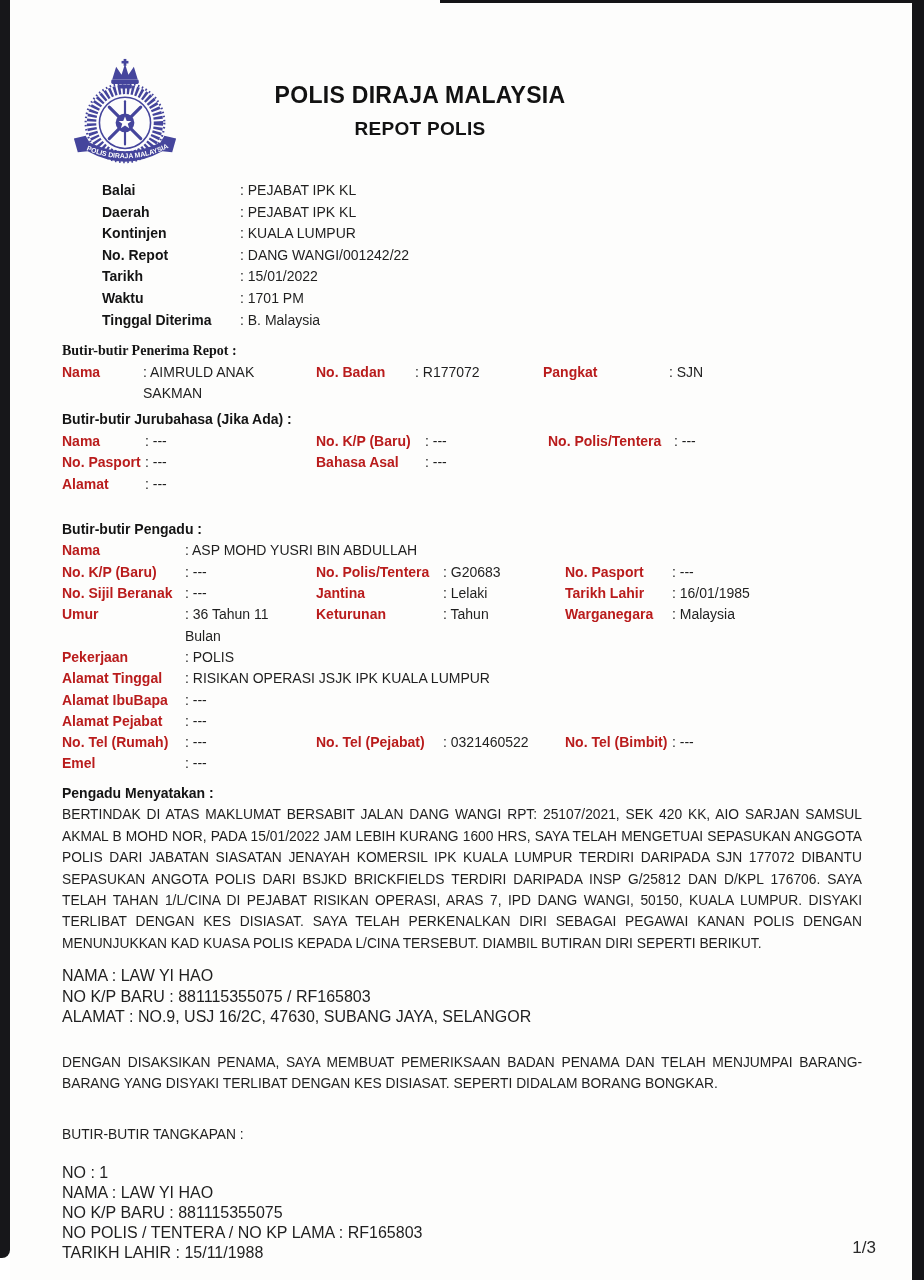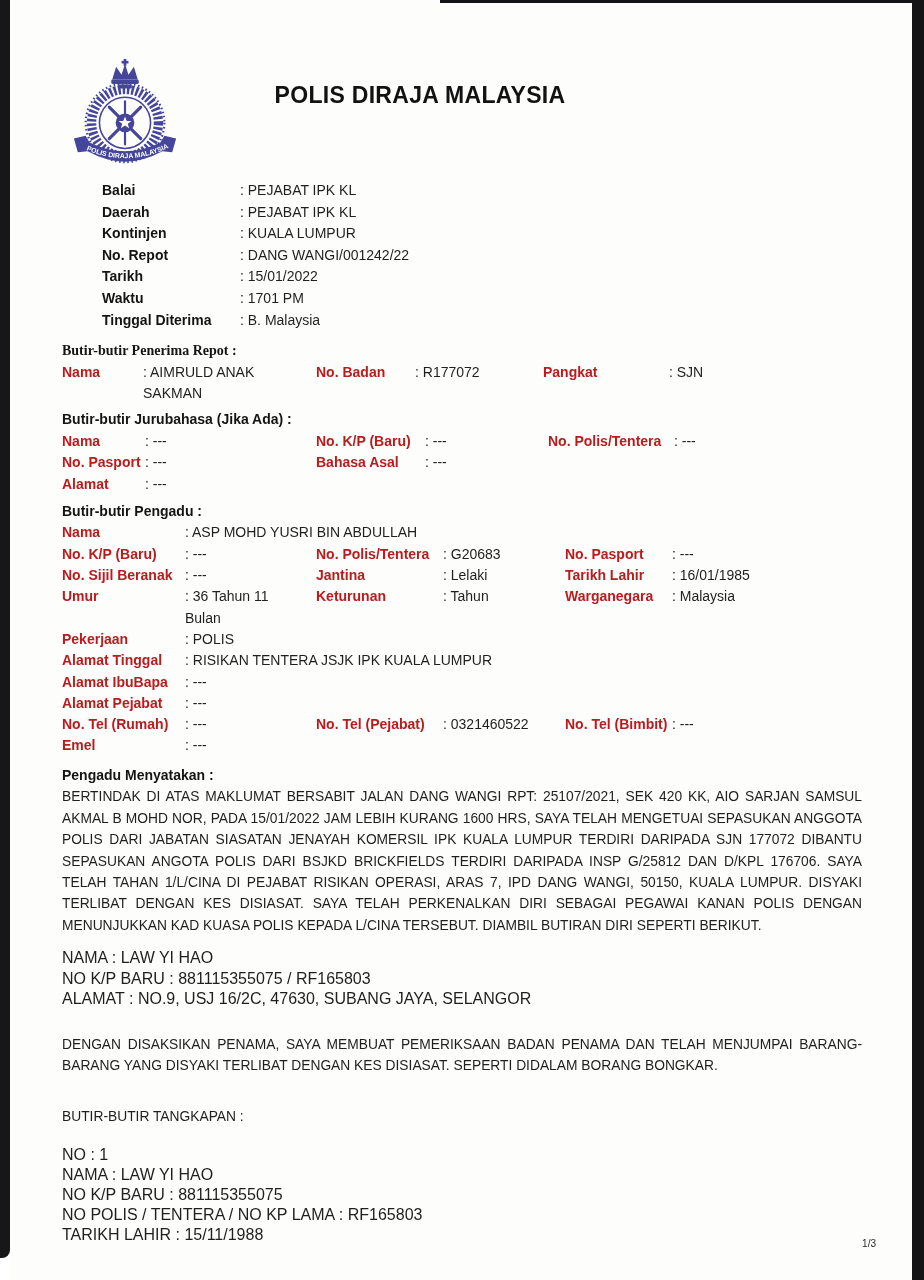--- a/index.html
+++ b/index.html
@@ -17,42 +17,42 @@
   .content { position:absolute; left:52px; top:0; width:800px; }
 
   .top-fields { margin-top:180px; }
   .kv-row { display:flex; line-height:21.6px; font-size:14px;margin-left:40px; }
   .kv-label { width:138px; font-weight:700; color:#141414; flex:none; }
   .kv-value { flex:1; }
 
   .sec-h { font-weight:700; font-size:14px; line-height:21.6px; color:#141414; }
   .sh-pen { margin-top:9px;font-family:Liberation Serif, serif; }
   .sh-jur { margin-top:5px; }
-  .sh-png { margin-top:6px; }
+  .sh-png { margin-top:24px; }
   .sh-stm { margin-top:8px; }
 
   .g-row { display:grid; line-height:21.3px; font-size:14px; align-items:start; }
   .pen-cols { grid-template-columns:81px 173px 99px 128px 126px 1fr; }
   .jur-cols { grid-template-columns:83px 171px 109px 123px 126px 1fr; }
   .png-cols { grid-template-columns:123px 131px 127px 122px 107px 1fr; }
   .gl { font-weight:700; color:#b91c1c; padding-right:4px; }
   .gv { padding-right:10px; }
   .gv.wrapcol { padding-right:28px; }
   .span5 { grid-column:2 / -1; }
 
   .para { text-align:justify; line-height:21.4px; font-size:13.8px; margin-top:0; }
   .para1 { margin-top:0; }
   .para2 { margin-top:24px; }
   .pline { line-height:20.6px; font-size:16px; }
   .id-lines { margin-top:12px; }
   .tang-h { margin-top:30px; font-size:13.8px; font-weight:400; line-height:20px; }
   .tang-lines { margin-top:18px; }
   .tang-lines .pline { line-height:20px; }
 
-  .page-number { position:absolute; right:36px; top:1238px; font-size:10px; color:#2a2a2a; }
+  .page-number { position:absolute; right:36px; top:1238px; font-size:17px; color:#2a2a2a; }
 </style>
 </head>
 <body>
 
 <div class="page">
 
   <div class="logo">
     <svg viewBox="0 0 120 114" width="118" height="114" xmlns="http://www.w3.org/2000/svg">
       <g fill="#45459c" stroke="#45459c">
 
@@ -80,20 +80,21 @@
         <path id="bannerPath" d="M17 92 Q60 112 103 92" fill="none" stroke="none"></path>
         <text font-size="7" font-weight="bold" fill="#fdfdfc" stroke="none" font-family="Liberation Sans, DejaVu Sans, sans-serif">
           <textPath href="#bannerPath" startOffset="4">POLIS DIRAJA MALAYSIA</textPath>
         </text>
       </g>
     </svg>
   </div>
 
   <div class="header-text">
     <div class="title">POLIS DIRAJA MALAYSIA</div>
+    <div class="subtitle">REPOT POLIS</div>
   </div>
 
   <div class="content">
 
     <div class="top-fields">
       <div class="kv-row">
           <span class="kv-label">Balai</span>
           <span class="kv-value">: PEJABAT IPK KL</span>
         </div>
       <div class="kv-row">
@@ -180,21 +181,21 @@
       <span class="gv">: Tahun</span>
       <span class="gl">Warganegara</span>
       <span class="gv">: Malaysia</span>
     </div>
     <div class="g-row png-cols">
       <span class="gl">Pekerjaan</span>
       <span class="gv span5">: POLIS</span>
     </div>
     <div class="g-row png-cols">
       <span class="gl">Alamat Tinggal</span>
-      <span class="gv span5">: RISIKAN TENTERA JSJK IPK KUALA LUMPUR</span>
+      <span class="gv span5">: RISIKAN OPERASI JSJK IPK KUALA LUMPUR</span>
     </div>
     <div class="g-row png-cols">
       <span class="gl">Alamat IbuBapa</span>
       <span class="gv span5">: ---</span>
     </div>
     <div class="g-row png-cols">
       <span class="gl">Alamat Pejabat</span>
       <span class="gv span5">: ---</span>
     </div>
     <div class="g-row png-cols">

